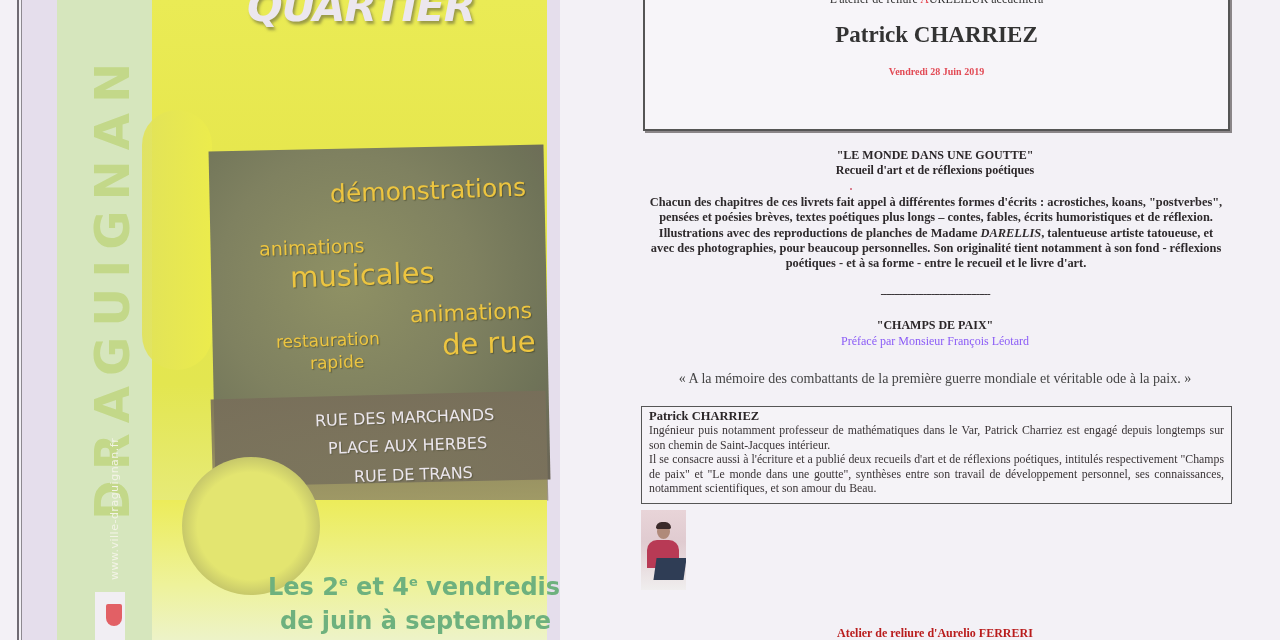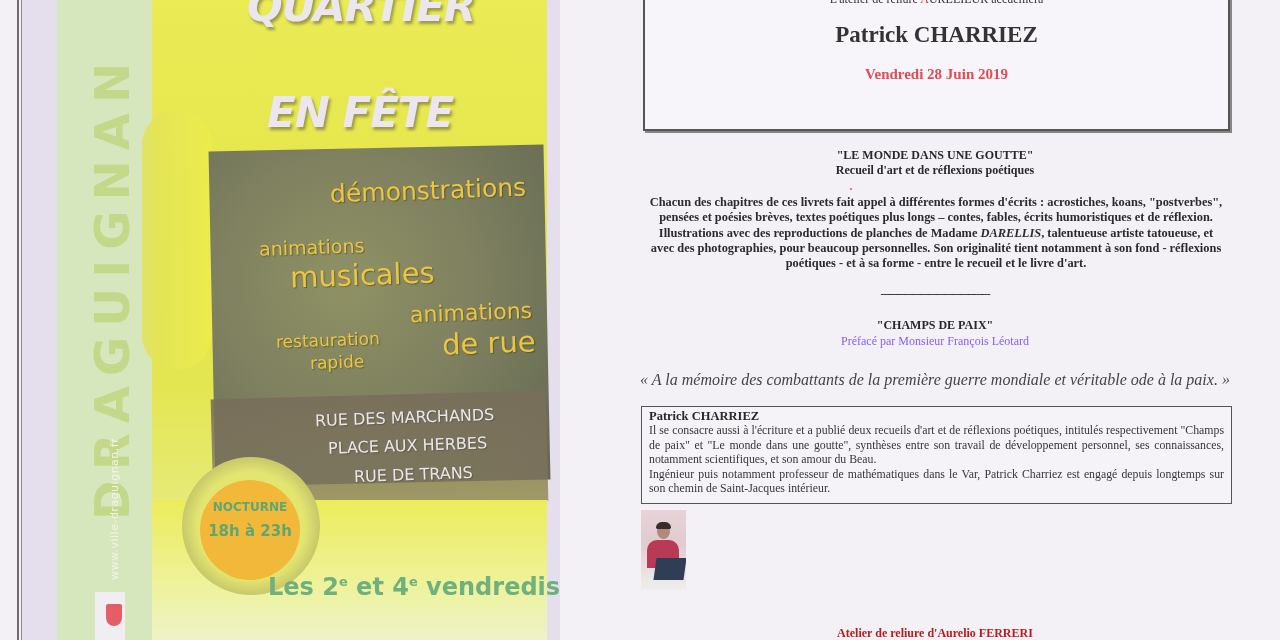--- a/index.html
+++ b/index.html
@@ -65,33 +65,33 @@
   .crest-box { position:absolute; left:73px; top:592px; width:30px; height:48px; background:#f1eef3; }
   .crest { position:absolute; left:84px; top:604px; width:16px; height:22px; background:#e26065; border-radius:2px 2px 8px 8px; }
 
   
   .header-box { position:absolute; left:643px; top:-4px; width:583px; height:131px; border:2px solid #555; background:#f7f5f9;
     box-shadow:2px 2px 0 #8a8688; }
   .hb-line { position:absolute; left:0; width:100%; text-align:center; white-space:nowrap; }
   .hb-intro { top:-6px; font-size:12px; color:#333; }
   .hb-intro .red { color:#e2323c; }
   .hb-name { top:24px; font-size:23px; font-weight:bold; color:#333; }
-  .hb-date { top:68px; font-size:15px; font-weight:bold; color:#e24a55; }
+  .hb-date { top:68px; font-size:10px; font-weight:bold; color:#e24a55; }
   .hb-dedic { top:98px; font-size:12px; font-weight:bold; color:#333; }
 
   .doc-center { position:absolute; left:640px; width:590px; text-align:center; white-space:nowrap; }
   .book1-title { top:148px; font-size:12px; font-weight:bold; }
   .book1-sub { top:163px; font-size:12px; font-weight:bold; }
   .red-dot { position:absolute; left:850px; top:188px; width:2px; height:2px; background:#d05a6e; border-radius:50%; }
   .book1-desc { position:absolute; left:648px; top:195px; width:576px; text-align:center; font-size:12.4px; line-height:15.3px; font-weight:bold; color:#2e2a2c; }
   .book1-desc i { font-style:italic; }
   .dash-sep { top:287px; font-size:11px; font-weight:bold; letter-spacing:-1px; }
   .book2-title { top:318px; font-size:12px; font-weight:bold; }
   .book2-pref { top:334px; font-size:12px; color:#8b5cf6; }
-  .book2-quote { top:371px; font-size:16px; font-style:italic; color:#444; }
+  .book2-quote { top:371px; font-size:14px; color:#444; }
 
   .bio-box { position:absolute; left:641px; top:406px; width:589px; height:96px; border:1px solid #555; background:#f5f3f7; }
   .bio-name { position:absolute; left:7px; top:2px; font-size:12.5px; font-weight:bold; color:#2b2628; }
   .bio-text { position:absolute; left:7px; top:16px; width:575px; font-size:11.8px; line-height:14.6px; text-align:justify; color:#3a3436; }
   .bio-text p { margin:0; }
 
   .photo { position:absolute; left:641px; top:510px; width:45px; height:80px;
     background:linear-gradient(180deg,#e8d4d8 0%,#e0cbd0 40%,#f0eeee 100%); overflow:hidden; }
   .photo .head { position:absolute; left:16px; top:14px; width:13px; height:15px; border-radius:50%; background:#b08a7a; }
   .photo .hair { position:absolute; left:15px; top:12px; width:15px; height:7px; border-radius:8px 8px 2px 2px; background:#3a2a2a; }
@@ -112,43 +112,39 @@
   <div class="yellow-panel"></div>
   <div class="hand"></div>
   <div class="board"></div>
   <div class="board-bottom"></div>
   <div class="yellow-floor"></div>
 
   <div class="vertical-town">DRAGUIGNAN</div>
   <div class="vertical-url">www.ville-draguignan.fr</div>
 
   <div class="title-line t1">QUARTIER</div>
-  <div class="title-line t3">EN FÊTE</div>
 
   <div class="orange-text o-demo">démonstrations</div>
   <div class="orange-text o-anim1">animations</div>
   <div class="orange-text o-musicales">musicales</div>
   <div class="orange-text o-anim2">animations</div>
   <div class="orange-text o-rue">de rue</div>
   <div class="orange-text o-resto">restauration</div>
   <div class="orange-text o-rapide">rapide</div>
 
   <div class="street s1">RUE DES MARCHANDS</div>
   <div class="street s2">PLACE AUX HERBES</div>
   <div class="street s3">RUE DE TRANS</div>
 
   <div class="ring"></div>
-  <div class="nocturne-badge">
-    <div class="badge-line b1">NOCTURNE</div>
-    <div class="badge-line b2">18h à 23h</div>
-  </div>
 
   <div class="dates d1">
     <span>Les 2</span><sup>e</sup><span> et 4</span><sup>e</sup><span> vendredis</span>
   </div>
+  <div class="dates d2">de juin à septembre</div>
 
   <div class="crest-box"></div>
   <div class="crest"></div>
 </div>
 
 <div class="header-box">
   <div class="hb-line hb-intro">
     <span>L'atelier de reliure </span><span class="red">A</span><span>URELIEUR accueillera</span>
   </div>
   <div class="hb-line hb-name">Patrick CHARRIEZ</div>
@@ -163,22 +159,22 @@
 </div>
 <div class="doc-center dash-sep">-----------------------------------------</div>
 
 <div class="doc-center book2-title">"CHAMPS DE PAIX"</div>
 <div class="doc-center book2-pref">Préfacé par Monsieur François Léotard</div>
 <div class="doc-center book2-quote">« A la mémoire des combattants de la première guerre mondiale et véritable ode à la paix. »</div>
 
 <div class="bio-box">
   <div class="bio-name">Patrick CHARRIEZ</div>
   <div class="bio-text">
+    <p>Ingénieur puis notamment professeur de mathématiques dans le Var, Patrick Charriez est engagé depuis longtemps sur son chemin de Saint-Jacques intérieur.</p>
     <p>Il se consacre aussi à l'écriture et a publié deux recueils d'art et de réflexions poétiques, intitulés respectivement "Champs de paix" et "Le monde dans une goutte", synthèses entre son travail de développement personnel, ses connaissances, notamment scientifiques, et son amour du Beau.</p>
-    <p>Ingénieur puis notamment professeur de mathématiques dans le Var, Patrick Charriez est engagé depuis longtemps sur son chemin de Saint-Jacques intérieur.</p>
   </div>
 </div>
 
 <div class="photo">
   <div class="shirt"></div>
   <div class="head"></div>
   <div class="hair"></div>
   <div class="laptop"></div>
 </div>
 

